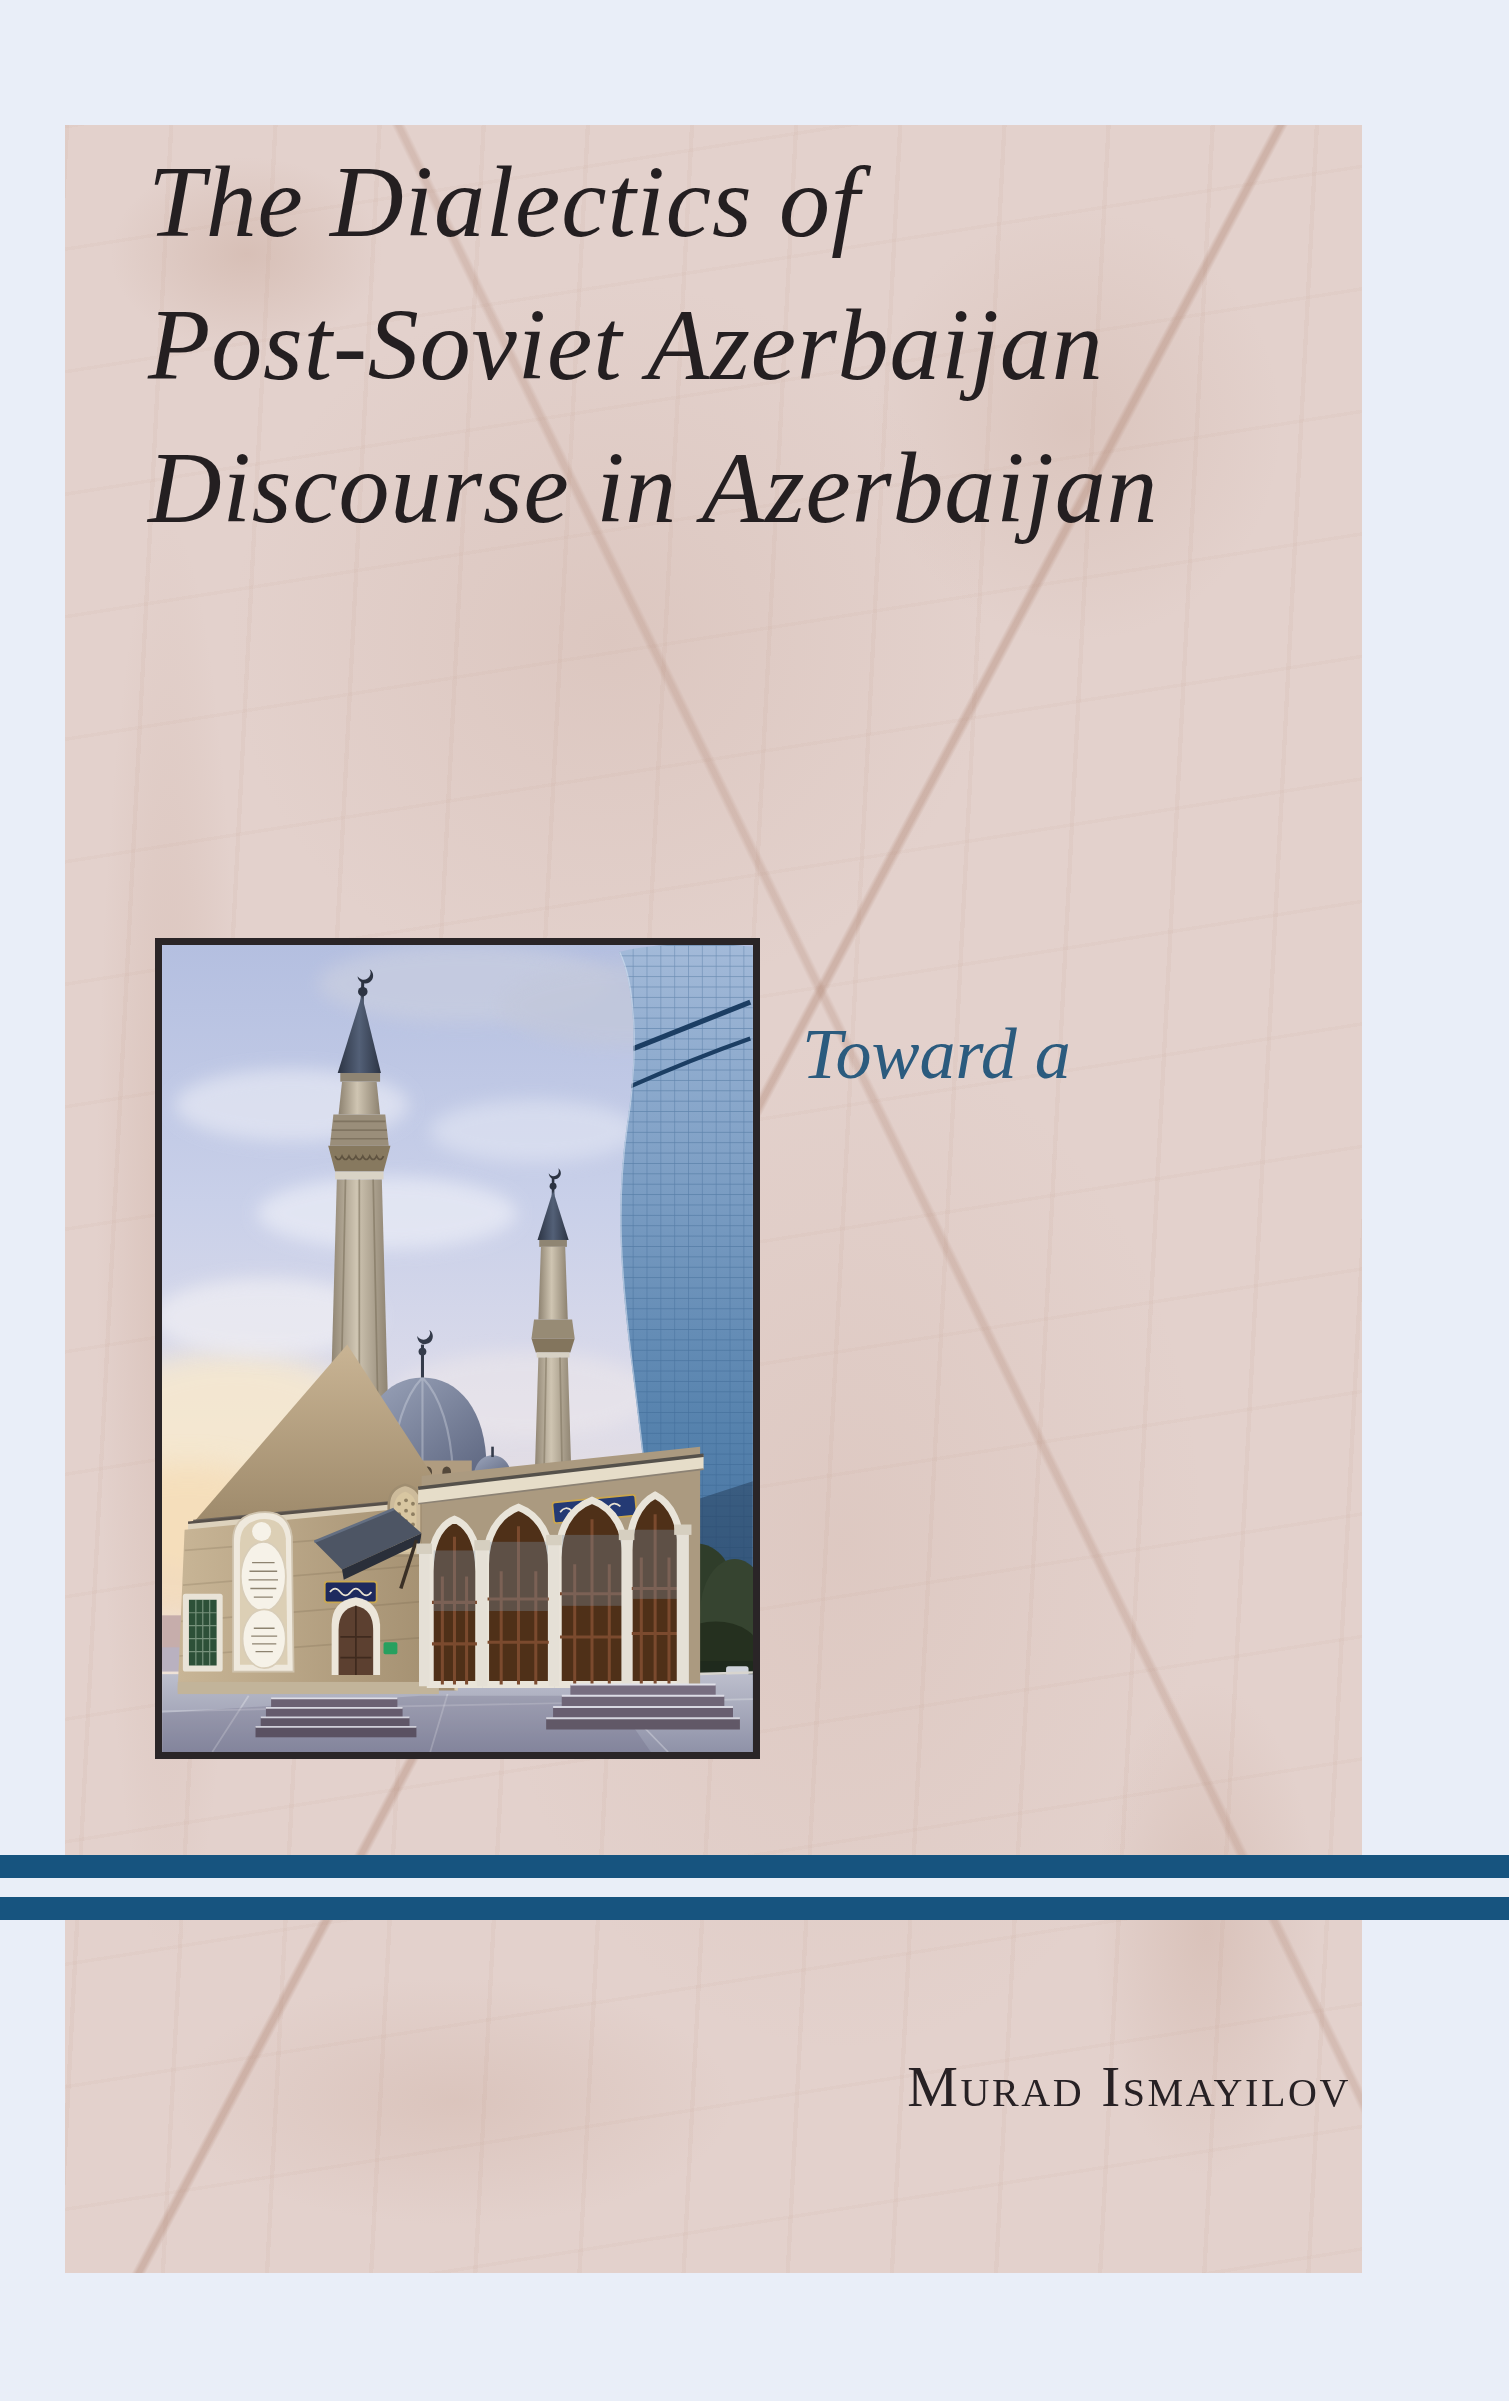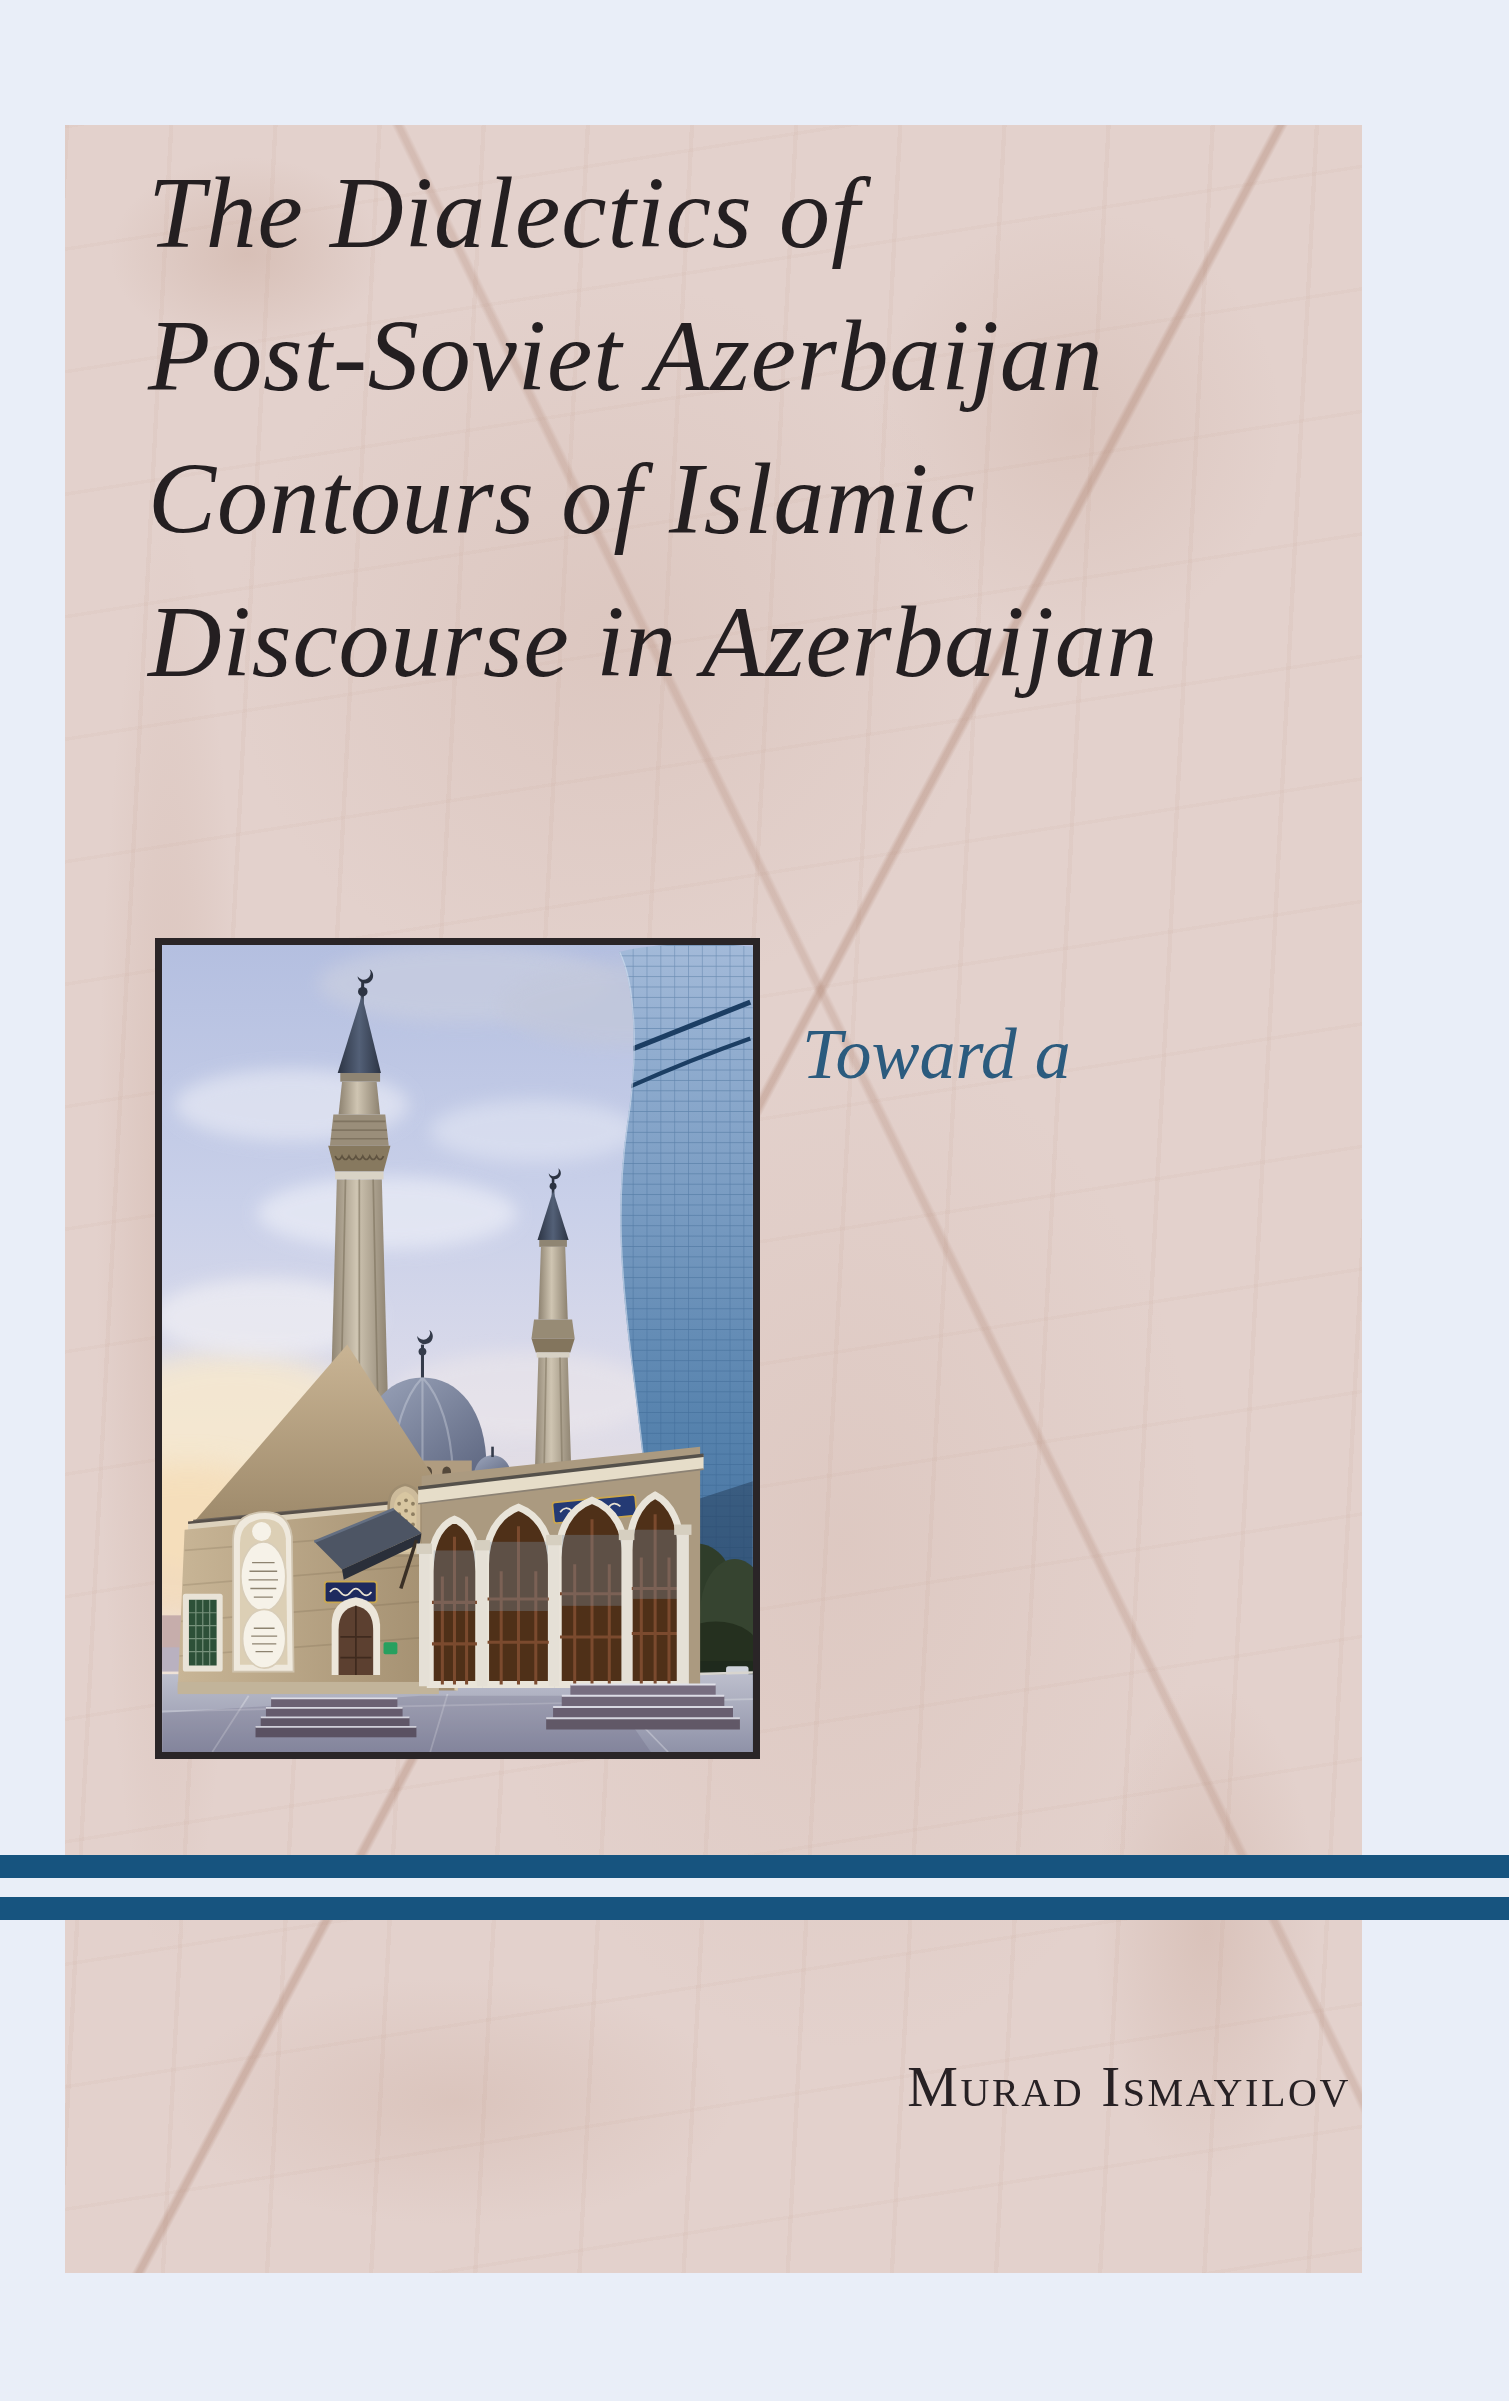--- a/index.html
+++ b/index.html
@@ -20,21 +20,21 @@
       radial-gradient(closest-side at 8% 52%, rgba(186,146,128,.22), transparent 70%),
       radial-gradient(closest-side at 60% 66%, rgba(188,150,132,.14), transparent 70%),
       radial-gradient(closest-side at 88% 84%, rgba(186,146,128,.24), transparent 72%),
       radial-gradient(closest-side at 30% 92%, rgba(186,146,128,.20), transparent 72%),
       linear-gradient(118deg, transparent 49.55%, rgba(176,134,116,.40) 49.75%, rgba(176,134,116,.40) 49.95%, transparent 50.15%),
       linear-gradient(64deg,  transparent 58.6%,  rgba(176,134,116,.28) 58.8%,  rgba(176,134,116,.28) 59.0%,  transparent 59.2%),
       repeating-linear-gradient(93deg, rgba(193,158,141,.10) 0 4.3px, transparent 4.3px 104px),
       repeating-linear-gradient(171deg, rgba(193,158,141,.07) 0 3.5px, transparent 3.5px 121px);
   }
 
-  .title{position:absolute;left:83px;top:16px;width:1177px;
+  .title{position:absolute;left:83px;top:5px;width:1177px;
     font-style:italic;font-size:102px;line-height:143px;letter-spacing:0.9px;
     color:var(--title-text);}
   .title div{white-space:nowrap;}
 
   .subtitle{position:absolute;left:737px;top:852px;width:537px;
     font-style:italic;font-size:72px;line-height:154px;
     color:var(--subtitle-text);}
   .subtitle div{white-space:nowrap;}
 
   .photo-frame{position:absolute;left:90px;top:813px;width:591px;height:807px;
@@ -51,21 +51,20 @@
     color:var(--author-text);}
 </style>
 </head>
 <body>
 
 <div class="cover">
 
   <div class="title">
     <div>The Dialectics of</div>
     <div>Post-Soviet Azerbaijan</div>
-    <div>Contours of Islamic</div>
     <div>Discourse in Azerbaijan</div>
   </div>
 
   <div class="subtitle">
     <div>Toward a</div>
   </div>
 
   <div class="photo-frame">
     <svg width="591" height="807" viewBox="0 0 683 933">
       <defs>

